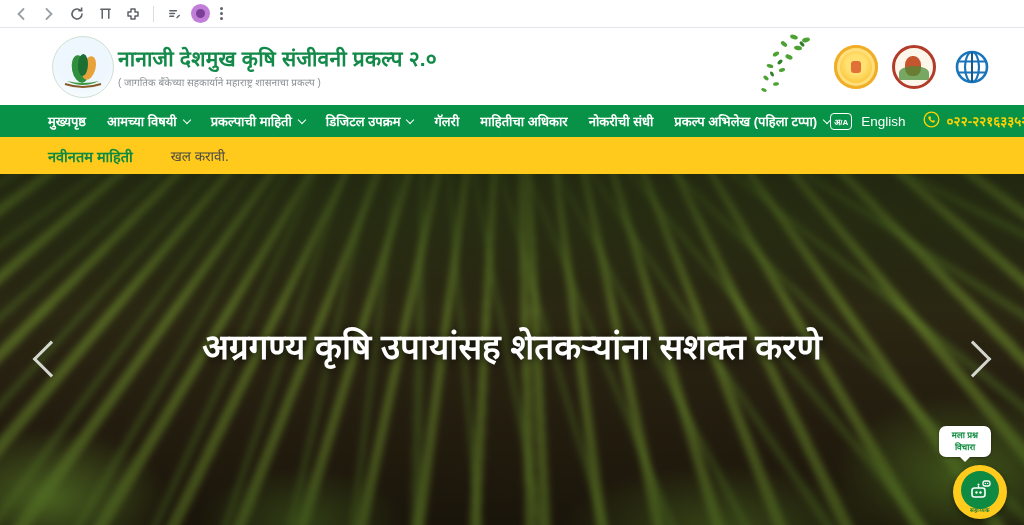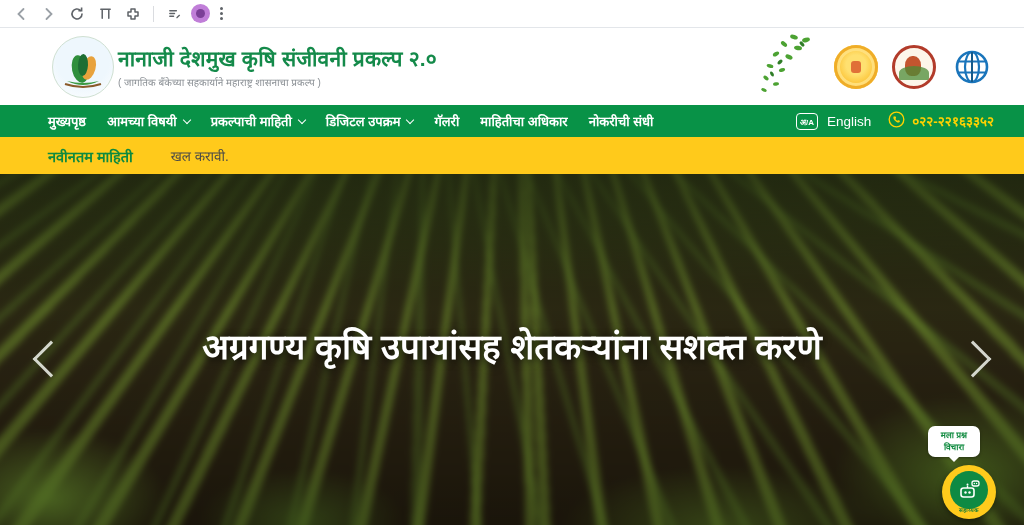--- a/index.html
+++ b/index.html
@@ -74,21 +74,21 @@
     background:linear-gradient(180deg, rgba(8,12,5,.5) 0%, rgba(0,0,0,.12) 38%, rgba(0,0,0,.3) 100%); }
   .hero-content { position:absolute; left:0; right:0; top:148px; text-align:center; padding:0 120px; }
   .hero-heading { color:#fff; font-size:35px; font-weight:700; text-shadow:0 2px 8px rgba(0,0,0,.65); }
   .hero-subheading { color:#efefea; font-size:14.5px; line-height:1.55; max-width:680px;
     margin:14px auto 0; text-shadow:0 1px 5px rgba(0,0,0,.7); }
   .car-arrow { position:absolute; top:172px; width:26px; height:26px; cursor:pointer; opacity:.85; }
   .car-arrow.left  { left:38px; border-left:3.5px solid #f2f5ee; border-bottom:3.5px solid #f2f5ee; transform:rotate(45deg); }
   .car-arrow.right { right:38px; border-right:3.5px solid #f2f5ee; border-top:3.5px solid #f2f5ee; transform:rotate(45deg); }
 
   
-  .chat-widget { position:absolute; right:26px; bottom:12px; width:70px; cursor:pointer; }
+  .chat-widget { position:absolute; right:15px; bottom:12px; width:70px; cursor:pointer; }
   .chat-bubble { background:#fff; border-radius:7px; padding:4px 5px; width:52px; margin-left:0;
     color:#0f8a3f; font-size:8.5px; font-weight:700; text-align:center; line-height:1.35;
     position:relative; box-shadow:0 1px 3px rgba(0,0,0,.35); }
   .chat-bubble::after { content:""; position:absolute; left:20px; bottom:-5px;
     border:6px solid transparent; border-top-color:#fff; border-bottom:0; }
   .chat-button { width:54px; height:54px; border-radius:50%; background:#ffcb1c; margin:8px 0 0 14px;
     display:flex; align-items:center; justify-content:center; position:relative;
     box-shadow:0 2px 6px rgba(0,0,0,.4); }
   .chat-button-inner { width:38px; height:38px; border-radius:50%; background:#0e8a43;
     display:flex; align-items:center; justify-content:center; margin-top:-5px; }
@@ -209,20 +209,24 @@
       </span>
     <span class="nav-item">
         <span>गॅलरी</span>
       </span>
     <span class="nav-item">
         <span>माहितीचा अधिकार</span>
       </span>
     <span class="nav-item">
         <span>नोकरीची संधी</span>
       </span>
+    <span class="nav-item">
+        <span>प्रकल्प अभिलेख (पहिला टप्पा)</span>
+        <i class="chev"></i>
+      </span>
   </div>
   <div class="nav-right">
     <span class="lang-icon">अ/A</span>
     <span class="lang-label">English</span>
     <span class="phone-wrap">
       <span>
         <svg width="17" height="17" viewBox="0 0 20 20">
             <circle cx="10" cy="10" r="8.6" fill="none" stroke="#ffd200" stroke-width="1.6"></circle>
             <path d="M7 6.2c.8-.8 1.6-.6 2 .2l.5 1c.2.5 0 1-.4 1.4-.3.3-.3.8 0 1.3.4.6 1 1.2 1.6 1.6.5.3 1 .3 1.3 0 .4-.4.9-.6 1.4-.4l1 .5c.8.4 1 1.2.2 2-.9.9-2.4 1-3.8.3-1.9-1-3.6-2.7-4.6-4.6-.7-1.4-.6-2.9.3-3.8z" fill="#ffd200" transform="scale(.82) translate(2,2)"></path>
           </svg>

